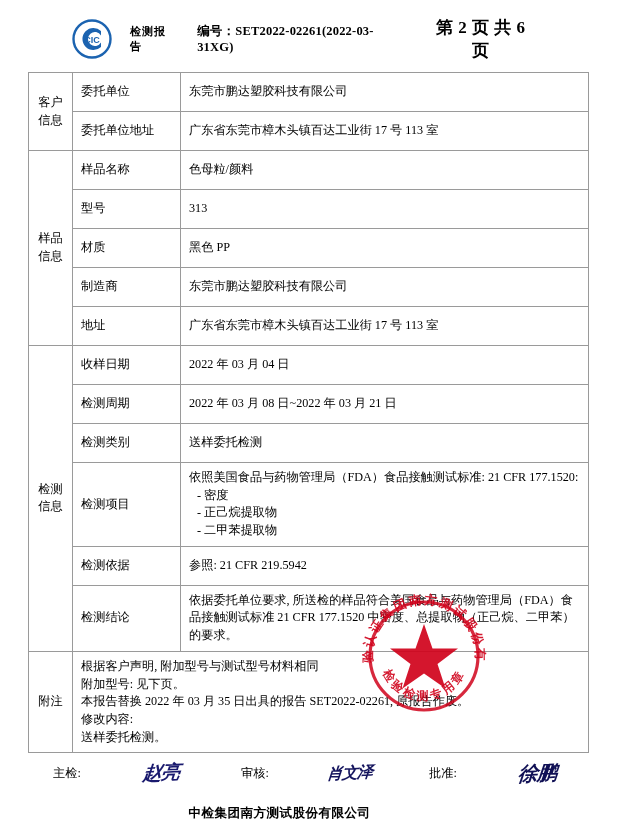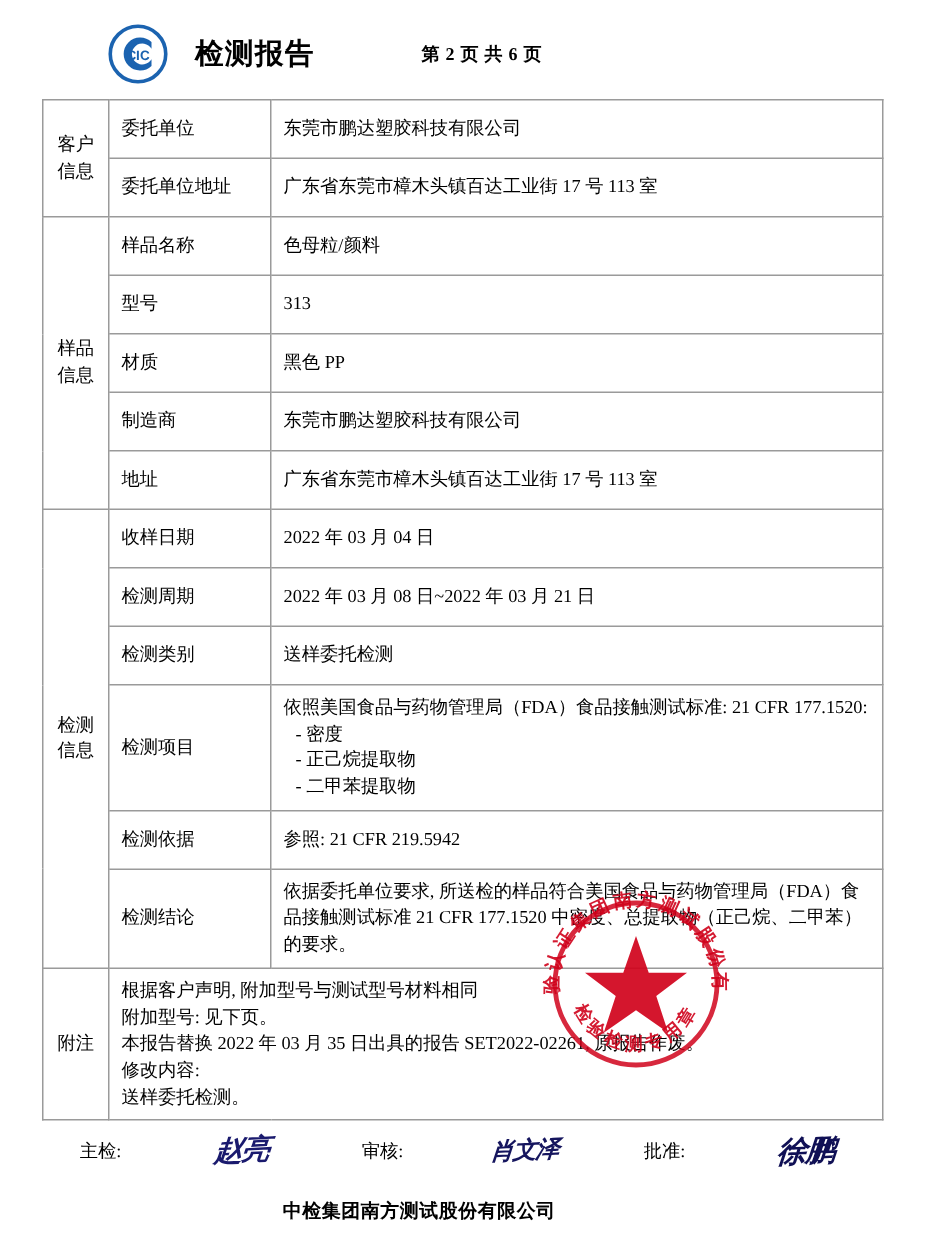--- a/index.html
+++ b/index.html
@@ -31,35 +31,36 @@
     padding-bottom: 10px;
   }
   .logo {
     width: 40px;
     height: 40px;
     flex: 0 0 40px;
     margin-left: 44px;
     margin-right: 18px;
   }
   .hdr-title {
-    font-size: 19px;
+    font-size: 11px;
     font-weight: bold;
     letter-spacing: 1px;
-    margin-right: 71px;
+    margin-right: 24px;
   }
   .hdr-no {
     font-size: 12.5px;
     font-weight: bold;
     letter-spacing: 0.2px;
     margin-right: 42px;
   }
   .hdr-page {
-    font-size: 12px;
+    font-size: 17px;
     font-weight: bold;
     letter-spacing: 0.5px;
+    text-align: center;
   }
 
   
   table.main {
     border-collapse: collapse;
     width: 561px;
     margin: 0 auto;
     table-layout: fixed;
   }
   table.main td {
@@ -167,20 +168,21 @@
 
   <div class="header">
     <div class="logo">
       <svg width="40" height="40" viewBox="0 0 40 40">
         <circle cx="20" cy="20" r="18.5" fill="none" stroke="#1b63b0" stroke-width="2.4"></circle>
         <path d="M29 12 A11 11 0 1 0 29 28 L29 23.5 A7 7 0 1 1 29 16.5 Z" fill="#1b63b0"></path>
         <text x="20" y="24" font-family="Liberation Sans, sans-serif" font-size="9" font-weight="bold" fill="#1b63b0" text-anchor="middle">CIC</text>
       </svg>
     </div>
     <div class="hdr-title">检测报告</div>
+    <div class="hdr-no"><span>编号：</span><span>SET2022-02261(2022-03-31XG)</span></div>
     <div class="hdr-page">第 2 页  共 6 页</div>
   </div>
 
   <table class="main">
     <colgroup>
       <col style="width:44px">
       <col style="width:108px">
       <col>
     </colgroup>
     <tbody>

